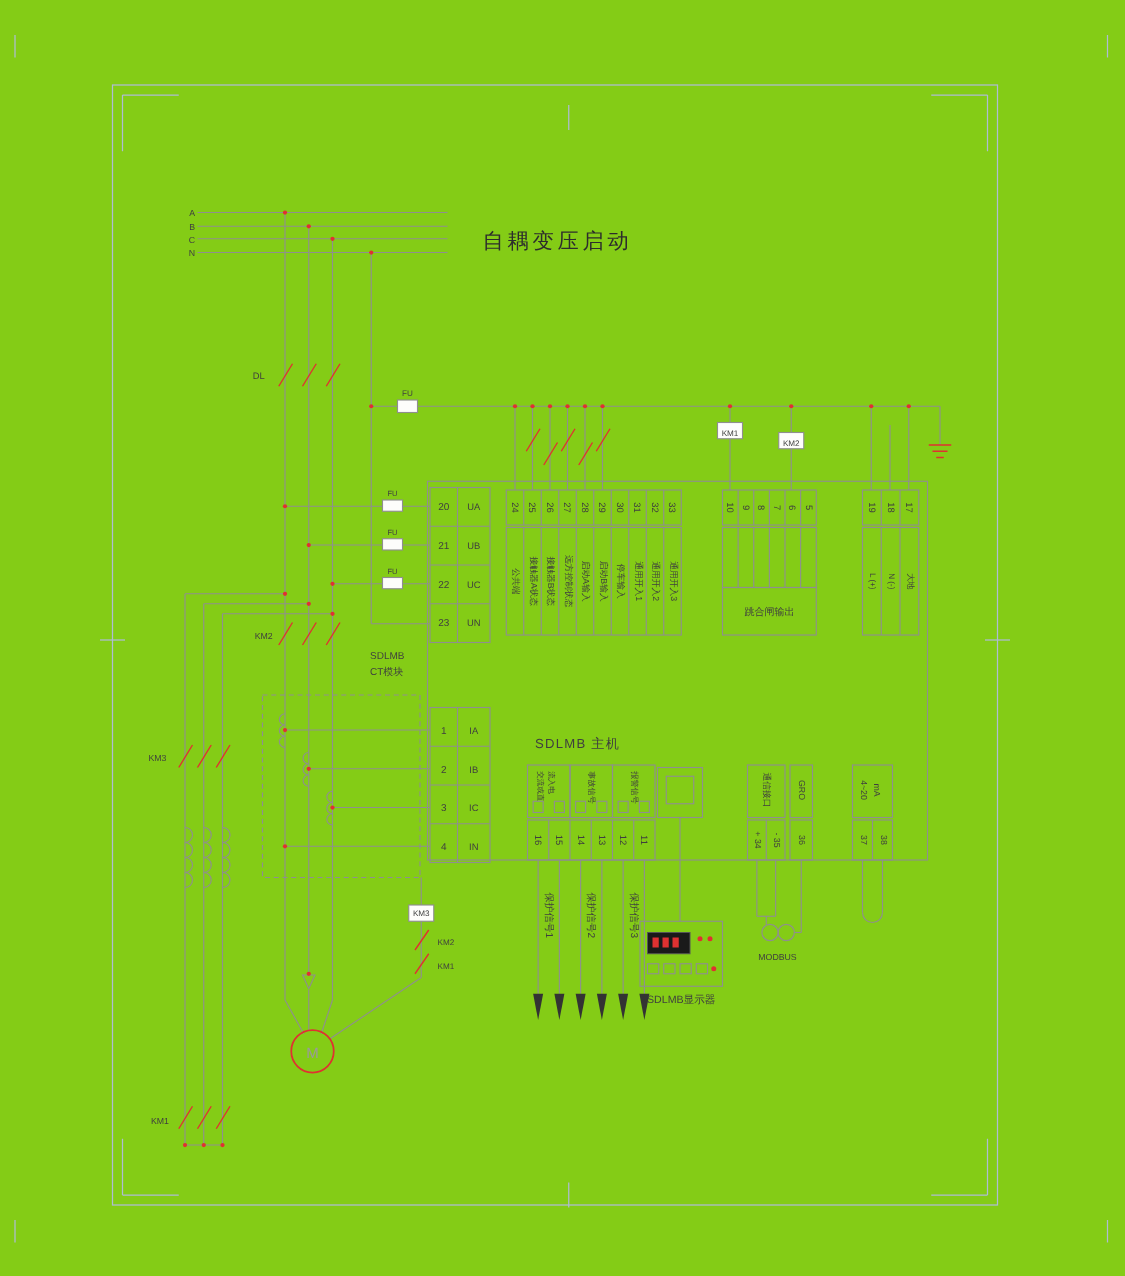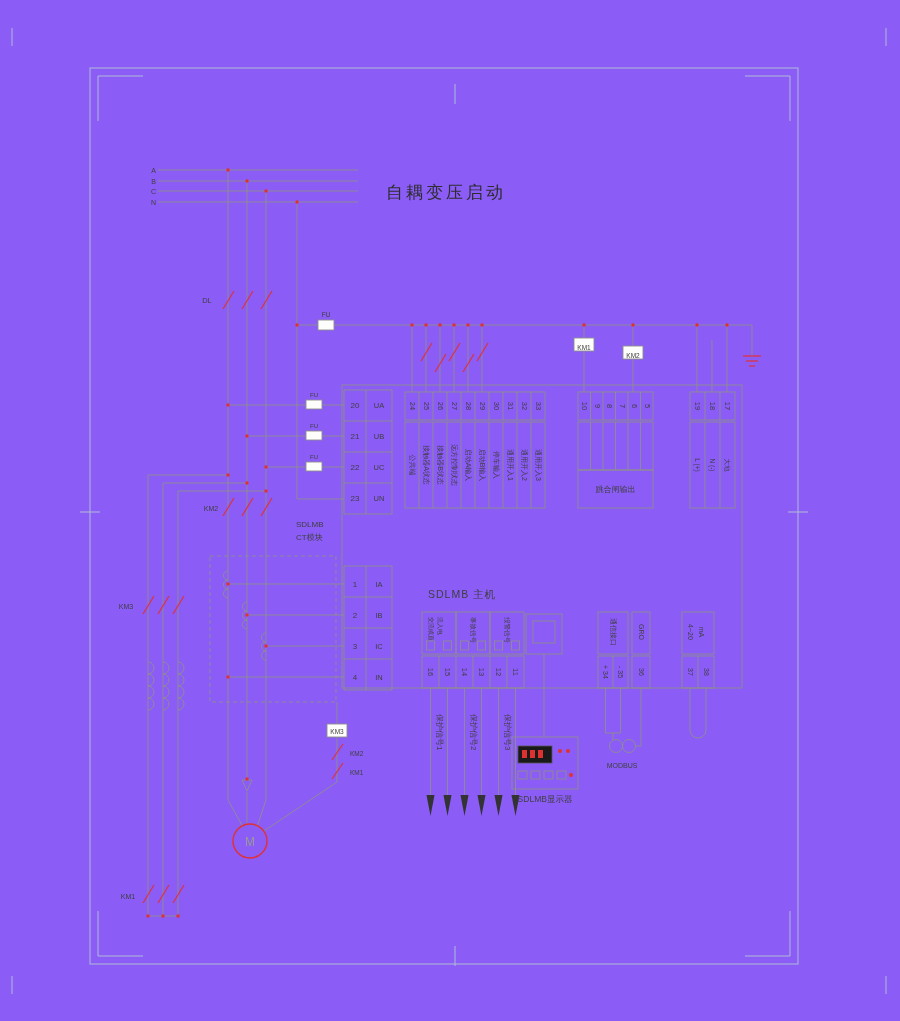--- a/index.html
+++ b/index.html
@@ -1,16 +1,16 @@
 <!DOCTYPE html>
 <html><head>
 <meta charset="utf-8">
 <style>
   html,body{margin:0;padding:0;background:#fbfbf8;}
-  .page{position:relative;width:900px;height:1021px;background:#8b5cf6;overflow:hidden;}
+  .page{position:relative;width:900px;height:1021px;background:#84cc16;overflow:hidden;}
   svg text{font-family:"Liberation Sans","DejaVu Sans",sans-serif;fill:#3f3f3f;}
   .title{font-family:"Liberation Serif","DejaVu Serif",serif;font-size:17px;letter-spacing:3px;fill:#2d2d2d;}
   .wire{stroke:#8f8f8f;stroke-width:0.9;fill:none;}
   .frame{stroke:#aebcd4;stroke-width:1;fill:none;}
   .box{stroke:#8f8f8f;stroke-width:0.9;fill:none;}
   .wbox{stroke:#8f8f8f;stroke-width:0.9;fill:#fdfdfb;}
   .dash{stroke-dasharray:4,3;}
   .sw{stroke:#e03131;stroke-width:1.1;fill:none;}
   .dot{fill:#e03131;}
   .redln{stroke:#e03131;stroke-width:1.2;fill:none;}

